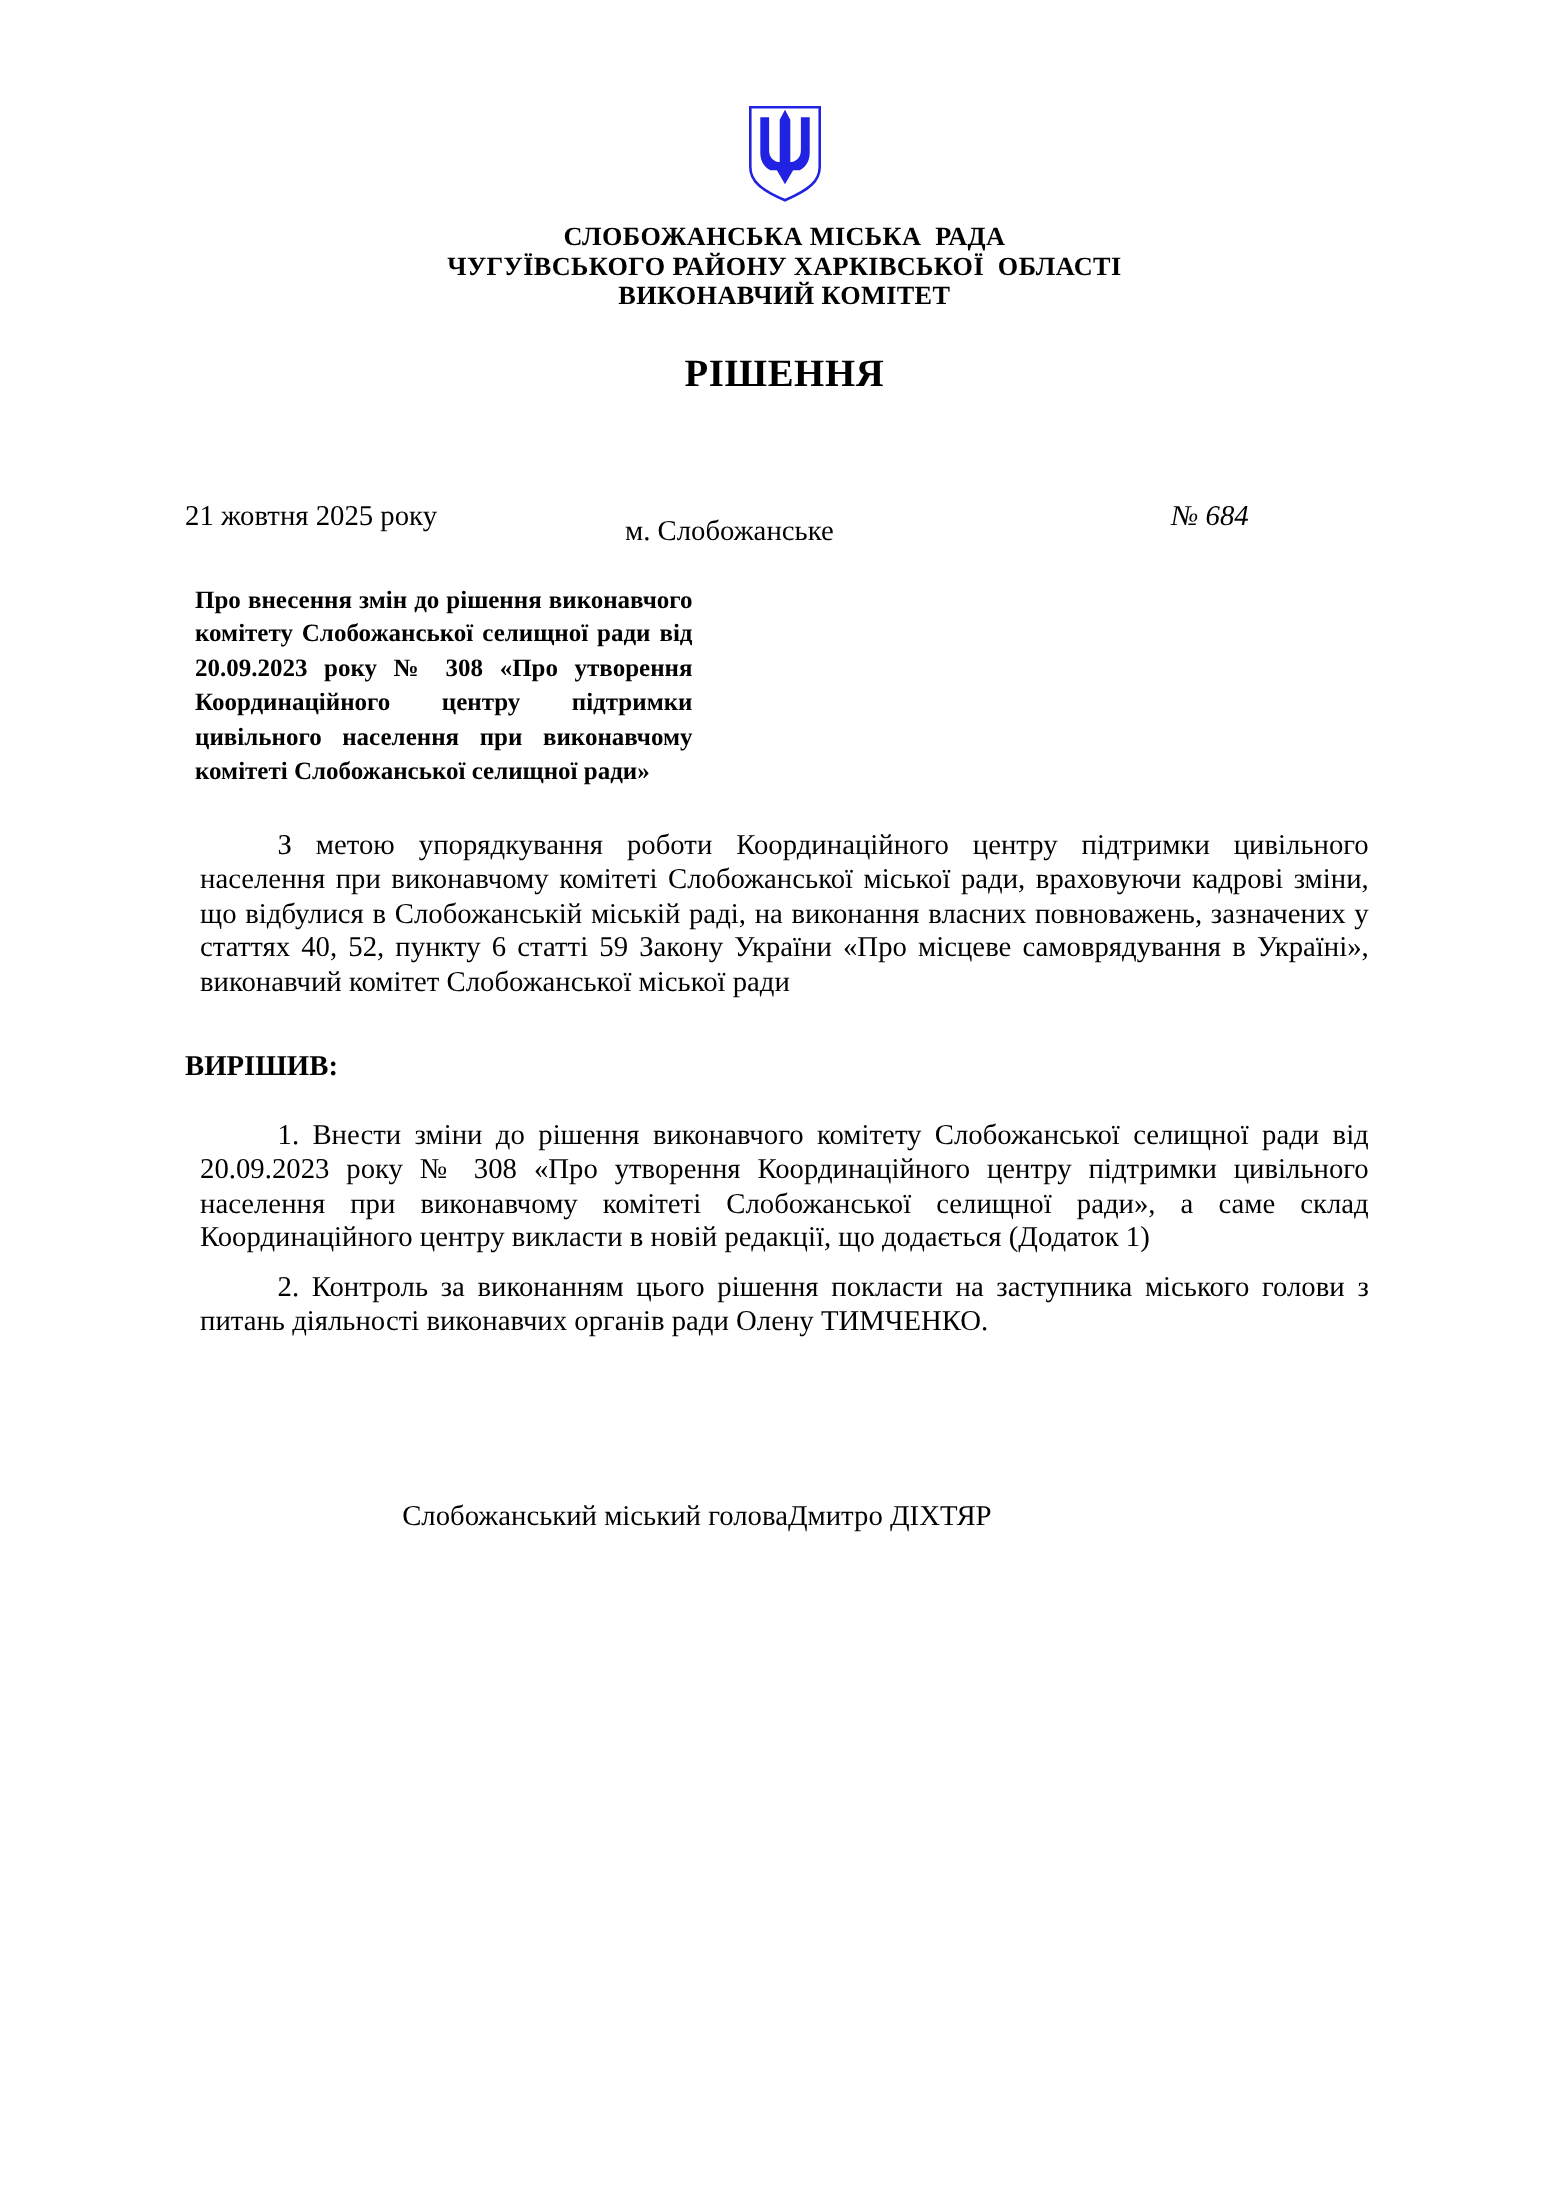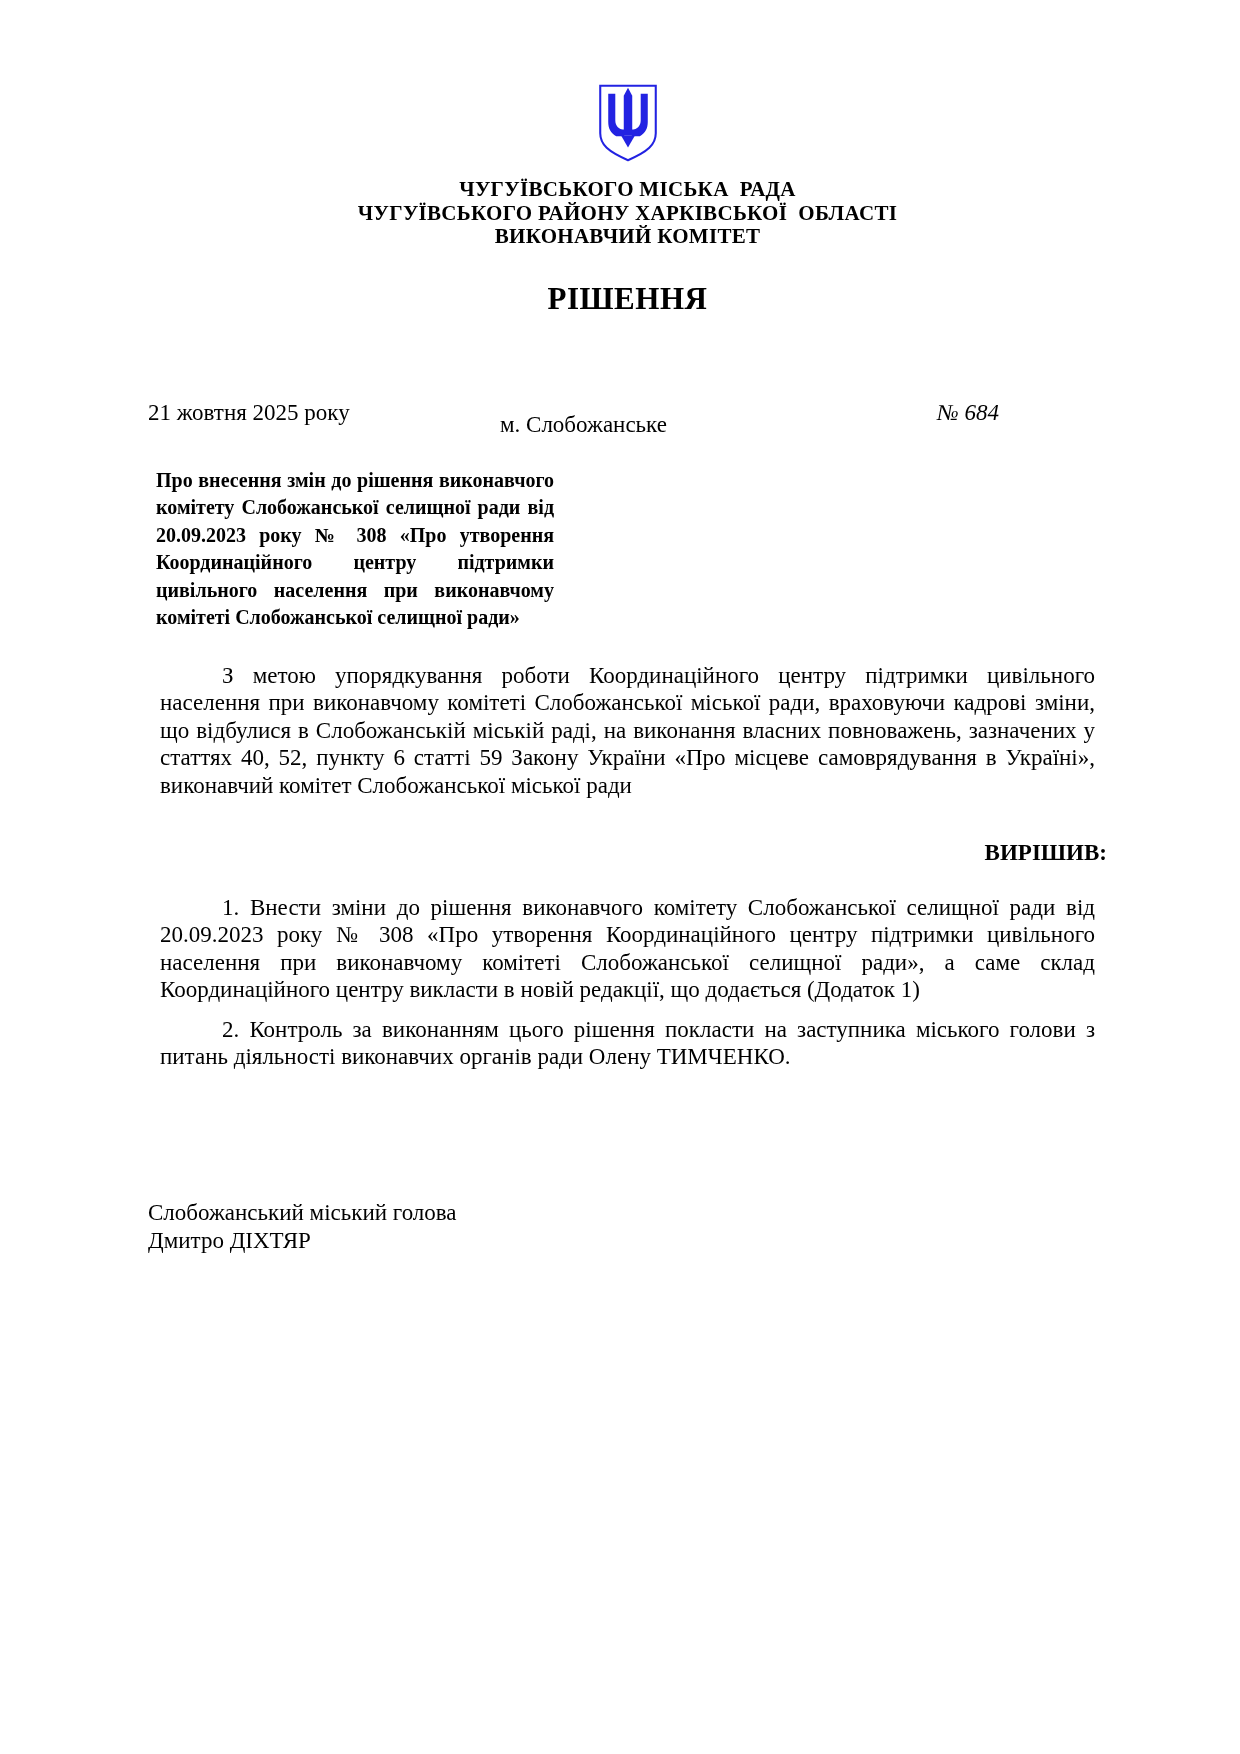--- a/index.html
+++ b/index.html
@@ -70,31 +70,29 @@
     line-height: 27.5px;
     text-align: justify;
     text-indent: 62px;
   }
   .preamble { margin-top: 30px; }
   .resolved {
     margin-top: 40px;
     font-weight: bold;
     font-size: 23px;
     line-height: 27.5px;
-    text-align: right;
   }
   .items { margin-top: 27px; }
   .sig-row {
     display: flex;
     justify-content: center;
     align-items: baseline;
     margin-top: 128px;
     font-size: 23px;
     line-height: 28px;
-    flex-direction: column;
   }
   .sig-name { margin-right: 140px; }
 </style>
 </head>
 <body>
 
 <div class="page">
   <div class="content">
 
     <div class="emblem-wrap">
@@ -106,21 +104,21 @@
             <path d="M13 13 H20.5 V41 C20.5 47 24 50.5 30 51.5 V58 H21.5 C15.5 55 13 49.5 13 43 Z"></path>
             <path d="M55 13 H47.5 V41 C47.5 47 44 50.5 38 51.5 V58 H46.5 C52.5 55 55 49.5 55 43 Z"></path>
             <path d="M23 51 H45 V57 H23 Z"></path>
             <path d="M26.5 57 H41.5 L34 70 Z"></path>
           </g>
         </svg>
       </span>
     </div>
 
     <div class="org-block">
-      <div class="org-line">ЧУГУЇВСЬКОГО МІСЬКА  РАДА</div>
+      <div class="org-line">СЛОБОЖАНСЬКА МІСЬКА  РАДА</div>
       <div class="org-line">ЧУГУЇВСЬКОГО РАЙОНУ ХАРКІВСЬКОЇ  ОБЛАСТІ</div>
       <div class="org-line">ВИКОНАВЧИЙ КОМІТЕТ</div>
     </div>
 
     <div class="doc-type">РІШЕННЯ</div>
 
     <div class="meta-row">
       <span class="meta-date">21 жовтня 2025 року</span>
       <span class="meta-place">м. Слобожанське</span>
       <span class="meta-number">№ 684</span>

